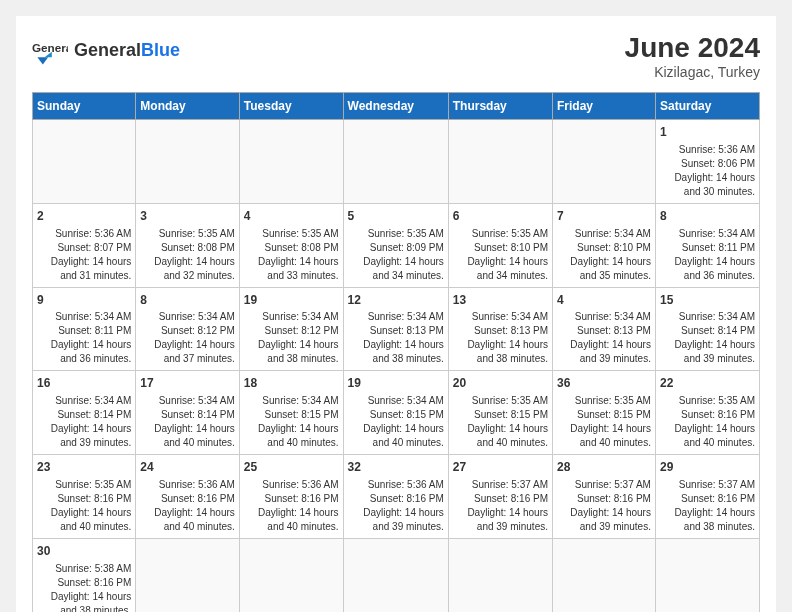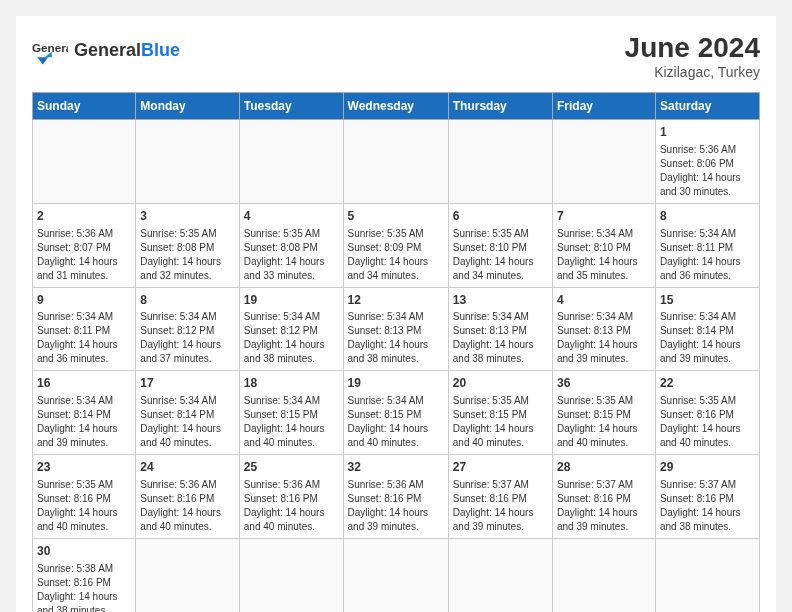--- a/index.html
+++ b/index.html
@@ -72,20 +72,21 @@
       background: #f9f9f9;
     }
     .day-num {
       font-weight: bold;
       font-size: 12px;
       margin-bottom: 2px;
       display: block;
     }
     .day-info {
       color: #333;
+      text-align: right;
     }
   </style>
 </head>
 <body>
 
 <div class="page">
   <div class="header">
     <div class="logo">
 
       <svg class="logo-icon" viewBox="0 0 40 40" xmlns="http://www.w3.org/2000/svg">

